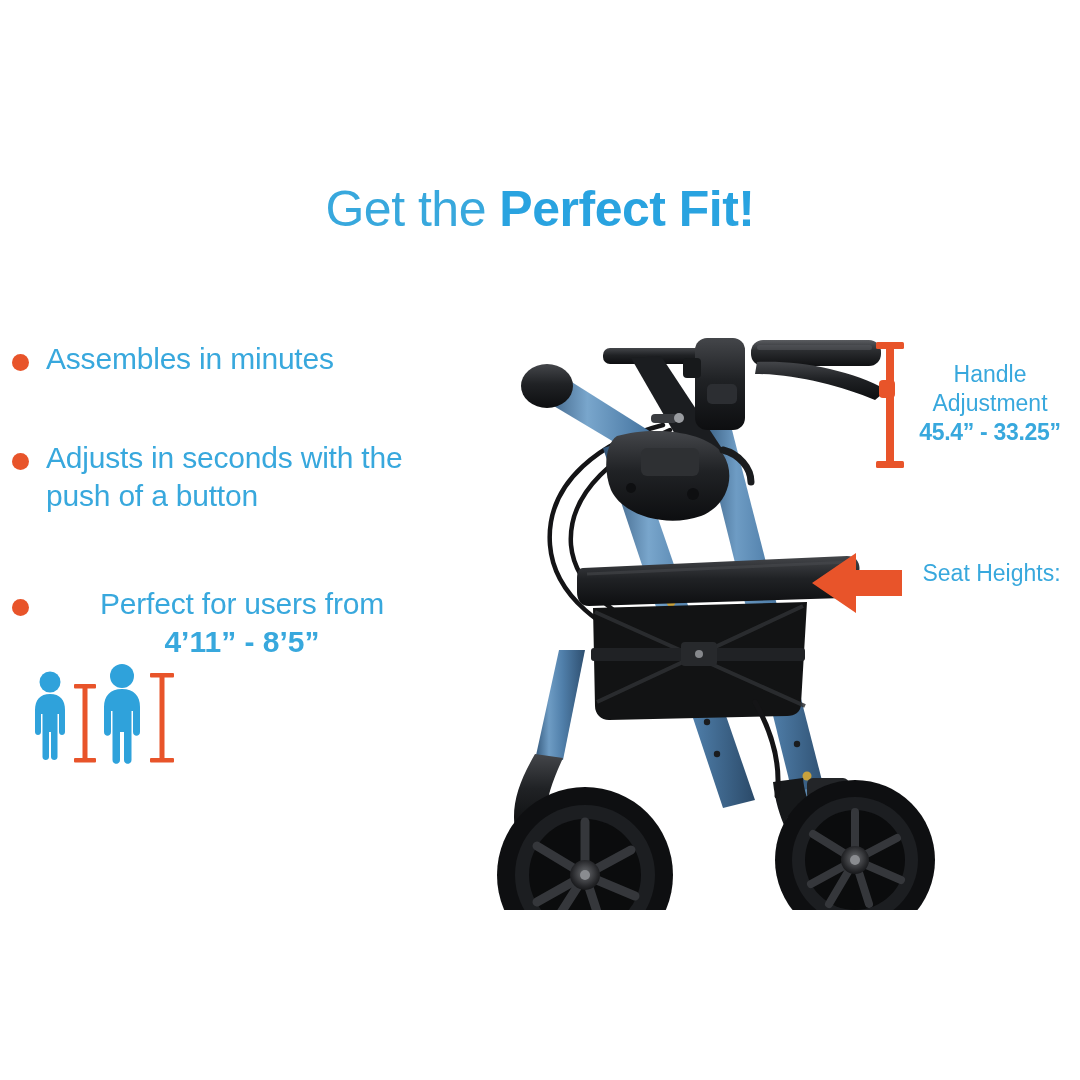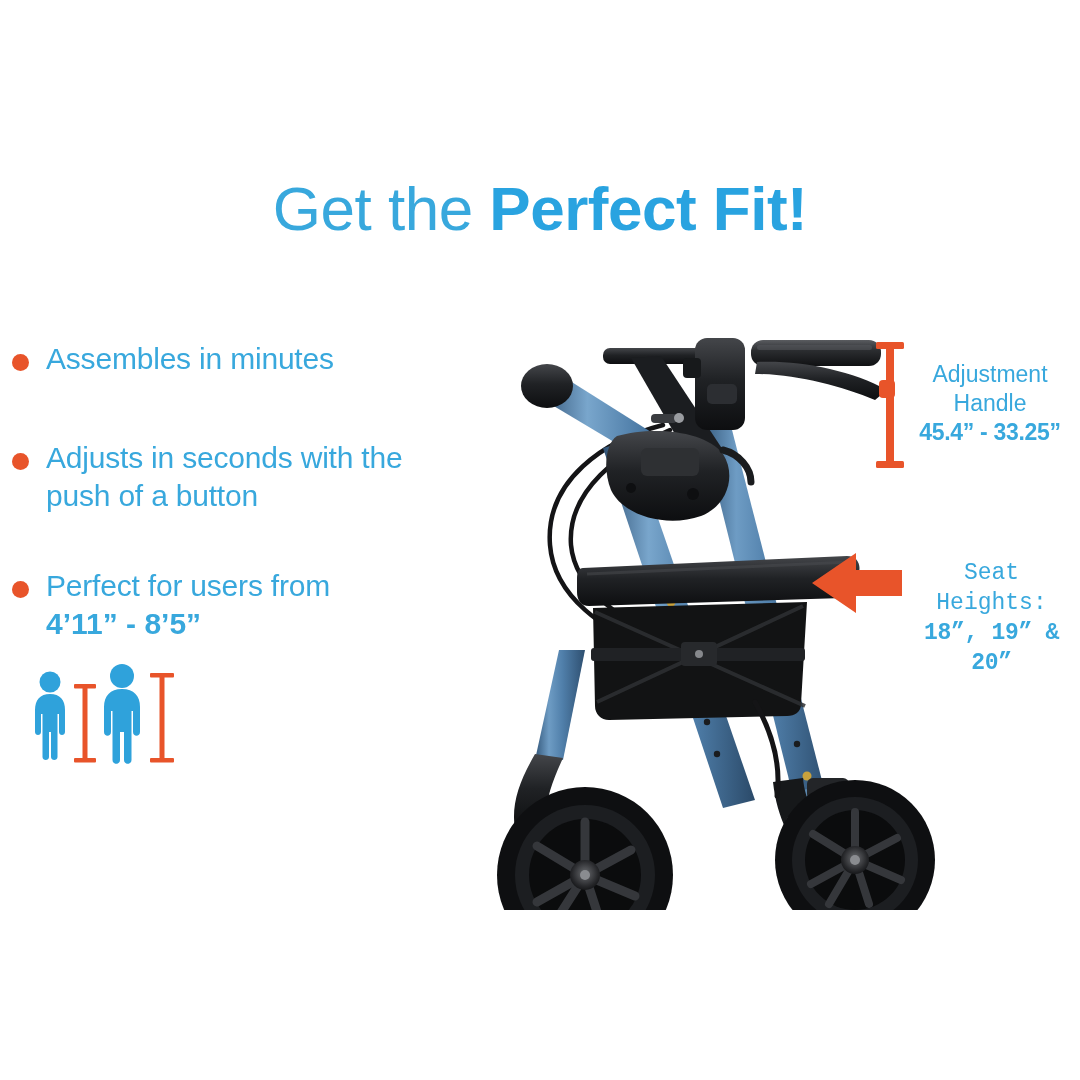--- a/index.html
+++ b/index.html
@@ -9,21 +9,21 @@
     font-family:"Liberation Sans","DejaVu Sans",sans-serif;
     overflow:hidden;
     position:relative;
   }
   .stage{position:absolute;inset:0;width:1080px;height:1080px;}
 
   
   .title{
     position:absolute;left:0;top:174px;width:1080px;
     text-align:center;
-    font-size:62px;line-height:70px;
+    font-size:50px;line-height:70px;
     color:#38A8DD;font-weight:400;
     letter-spacing:-0.5px;
     white-space:nowrap;
   }
   .title .bold{font-weight:700;color:#29A3E0;}
 
   
   .bullets{position:absolute;left:8px;top:340px;width:440px;}
   .bullet-row{position:relative;margin-bottom:40px;}
   .bullet-dot{
@@ -52,49 +52,49 @@
     font-size:23px;line-height:29px;
     color:#38A8DD;font-weight:400;
   }
   .callout-handle .strong{font-weight:700;letter-spacing:-0.3px;}
   .handle-bracket{position:absolute;left:872px;top:342px;width:36px;height:126px;}
 
   .callout-seat{
     position:absolute;left:903px;top:558px;width:177px;
     text-align:center;
     font-size:23px;line-height:30px;
-    color:#38A8DD;font-weight:400;font-family:Liberation Mono, monospace;
+    color:#38A8DD;font-weight:400;
   }
   .callout-seat .strong{font-weight:700;letter-spacing:-0.3px;}
   .seat-arrow{position:absolute;left:808px;top:548px;width:96px;height:70px;}
 </style>
 </head>
 <body>
 
 <div class="stage">
 
   <div class="title">
     <span>Get the </span><span class="bold">Perfect Fit!</span>
   </div>
 
   <div class="bullets">
 
     <div class="bullet-row" style="margin-bottom:61px;">
       <span class="bullet-dot"></span>
       <div class="bullet-text">Assembles in minutes</div>
     </div>
 
-    <div class="bullet-row" style="margin-bottom:52px;">
+    <div class="bullet-row" style="margin-bottom:70px;">
       <span class="bullet-dot"></span>
       <div class="bullet-text" style="width:392px;">
         <span>Adjusts in seconds with the push of a button</span>
       </div>
     </div>
 
-    <div class="bullet-row" style="margin-bottom:0;">
+    <div class="bullet-row" style="margin-bottom:0;text-align:center;">
       <span class="bullet-dot"></span>
       <div class="bullet-text" style="width:392px;">
         <span>Perfect for users from </span><br>
         <span class="strong">4’11” - 8’5”</span>
       </div>
     </div>
 
   </div>
 
   <div class="people">
@@ -299,29 +299,28 @@
     <svg width="36" height="126" viewBox="0 0 36 126" xmlns="http://www.w3.org/2000/svg">
       <g fill="#E8542A">
         <rect x="4" y="0" width="28" height="7" rx="1.5"></rect>
         <rect x="14" y="0" width="8" height="126"></rect>
         <rect x="4" y="119" width="28" height="7" rx="1.5"></rect>
       </g>
     </svg>
   </div>
 
   <div class="callout-handle">
+    <div>Handle</div>
     <div>Adjustment</div>
-    <div>Handle</div>
     <div class="strong">45.4” - 33.25”</div>
   </div>
 
   <div class="seat-arrow">
     <svg width="96" height="70" viewBox="0 0 96 70" xmlns="http://www.w3.org/2000/svg">
       <path d="M4 35 L48 5 L48 22 L94 22 L94 48 L48 48 L48 65 Z" fill="#E8542A"></path>
     </svg>
   </div>
 
   <div class="callout-seat">
     <div>Seat Heights:</div>
-    <div class="strong">18”, 19” &amp; 20”</div>
   </div>
 
 </div>
 
 </body></html>

